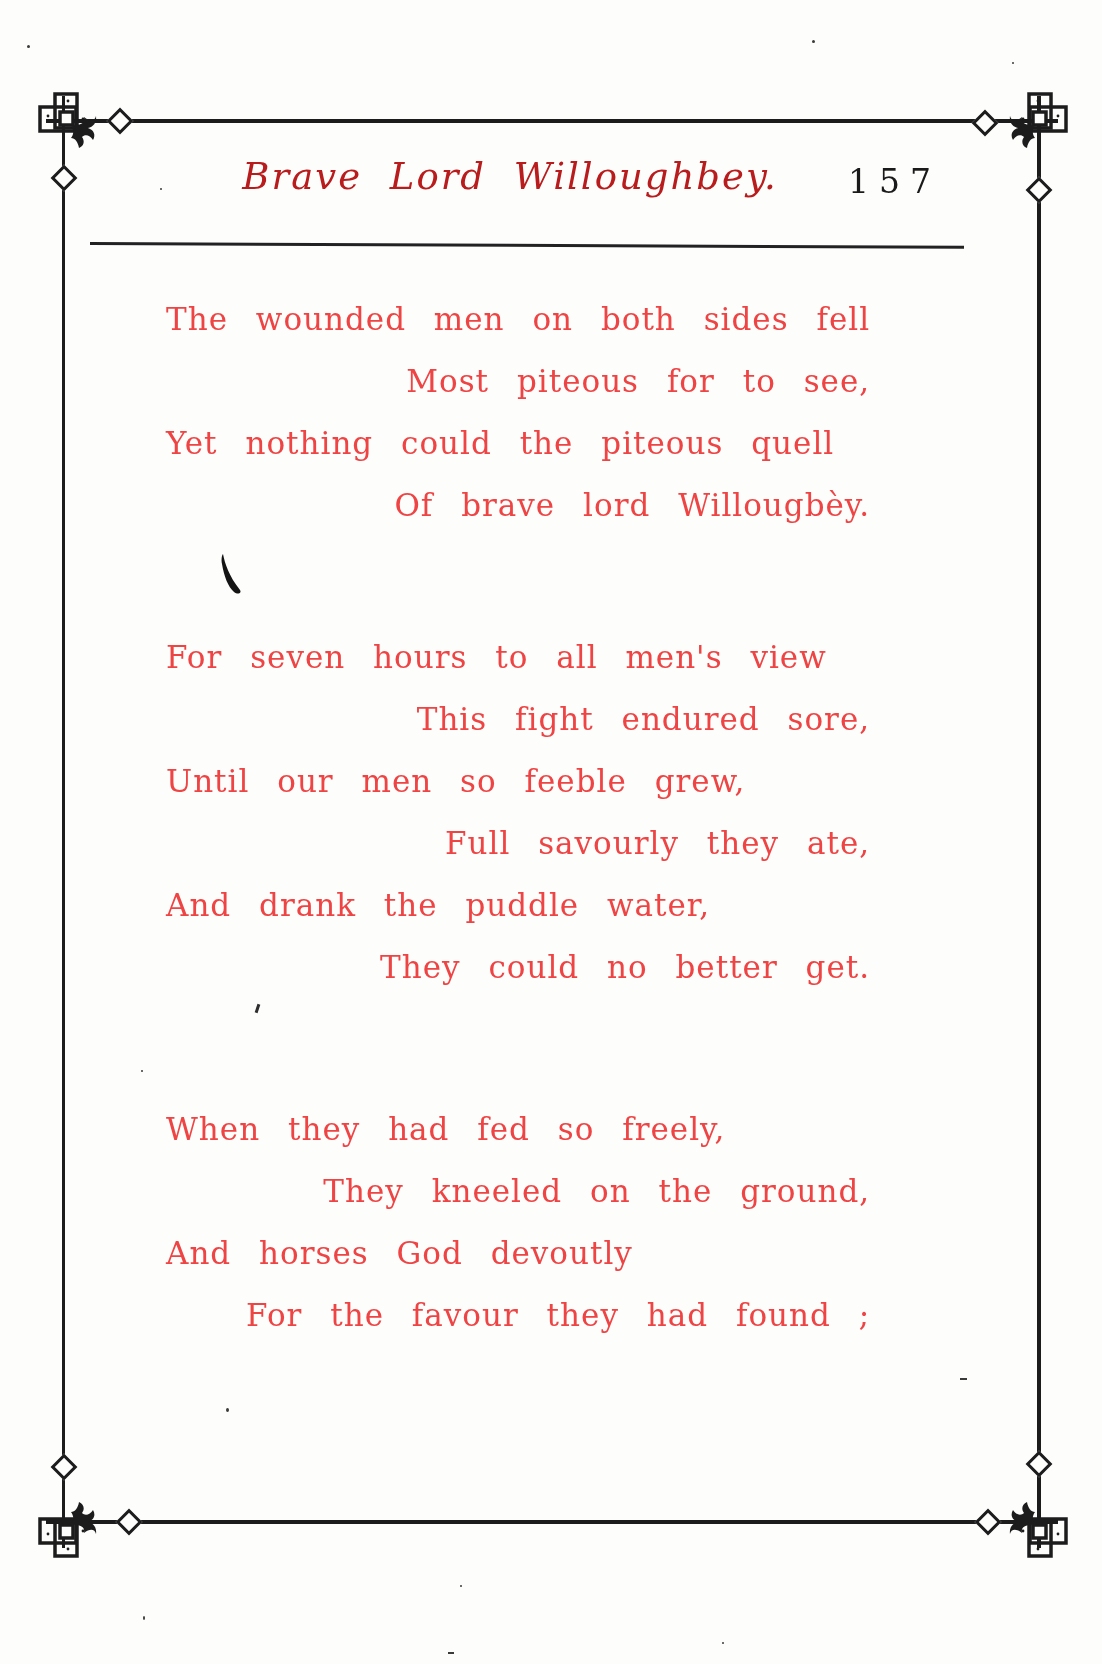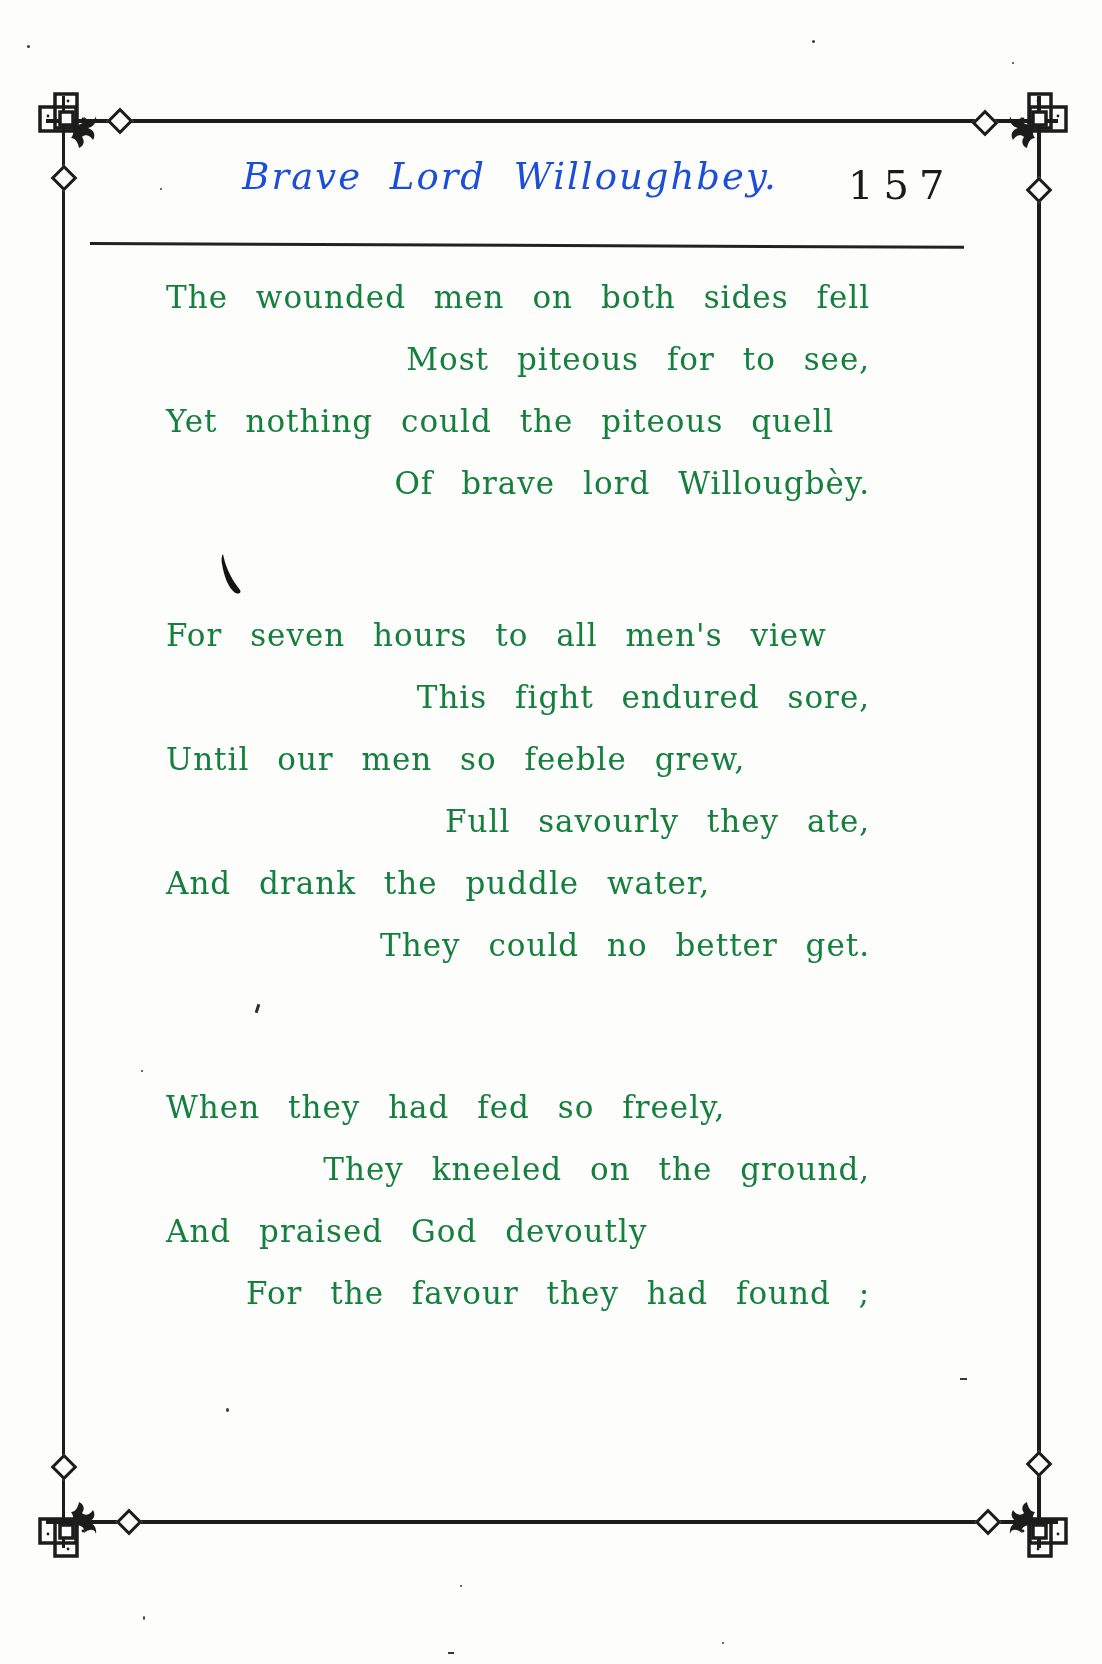--- a/index.html
+++ b/index.html
@@ -26,36 +26,36 @@
   
   .corner{position:absolute;width:66px;height:66px;}
   .corner.tr{transform:scaleX(-1);}
   .corner.bl{transform:scaleY(-1);}
   .corner.br{transform:scale(-1,-1);}
   
   .running-head{
     position:absolute;left:150px;top:155px;width:720px;
     text-align:center;font-style:italic;
     font-size:37px;letter-spacing:2px;word-spacing:14px;
-    color:#1d4ed8;white-space:nowrap;
+    color:#b91c1c;white-space:nowrap;
   }
   .page-num{
     position:absolute;left:848px;top:162px;
-    font-size:40px;letter-spacing:10px;white-space:nowrap;
+    font-size:33px;letter-spacing:10px;white-space:nowrap;
   }
   .head-rule{
     position:absolute;left:90px;top:242px;width:874px;height:3px;
     background:#222;transform:rotate(0.25deg);transform-origin:left center;
   }
   
   .poem{
-    position:absolute;left:166px;top:266px;
+    position:absolute;left:166px;top:288px;
     font-size:31px;line-height:62px;
     letter-spacing:1px;word-spacing:17px;
-    color:#15803d;
+    color:#ef4444;
   }
   .stanza{margin:0;}
   .stanza.s2{margin-top:90px;}
   .stanza.s3{margin-top:100px;}
   .line{white-space:nowrap;}
   .line.indent{padding-left:63px;text-align:right;}
   
   .blot{position:absolute;}
   .speck{position:absolute;background:#3a3a3a;border-radius:50%;}
   .tick{position:absolute;background:#2e2e2e;}
@@ -129,21 +129,21 @@
       <div class="line">For seven hours to all men's view</div>
       <div class="line indent">This fight endured sore,</div>
       <div class="line">Until our men so feeble grew,</div>
       <div class="line indent">Full savourly they ate,</div>
       <div class="line">And drank the puddle water,</div>
       <div class="line indent">They could no better get.</div>
     </div>
     <div class="stanza s3">
       <div class="line">When they had fed so freely,</div>
       <div class="line indent">They kneeled on the ground,</div>
-      <div class="line">And praised God devoutly</div>
+      <div class="line">And horses God devoutly</div>
       <div class="line indent">For the favour they had found ;</div>
     </div>
   </div>
 
   <svg class="blot" style="left:220px;top:552px" width="26" height="44" viewBox="0 0 26 44">
     <path d="M3 2 C5 12 9 24 20 38 C22 41 18 43 14 40 C8 35 4 24 2 12 C1 7 2 3 3 2 Z" fill="#141414"></path>
   </svg>
 
   <span class="tick" style="left:256px;top:1004px;width:3px;height:9px;transform:rotate(18deg)"></span>
   <span class="speck" style="left:27px;top:45px;width:3px;height:3px"></span>

